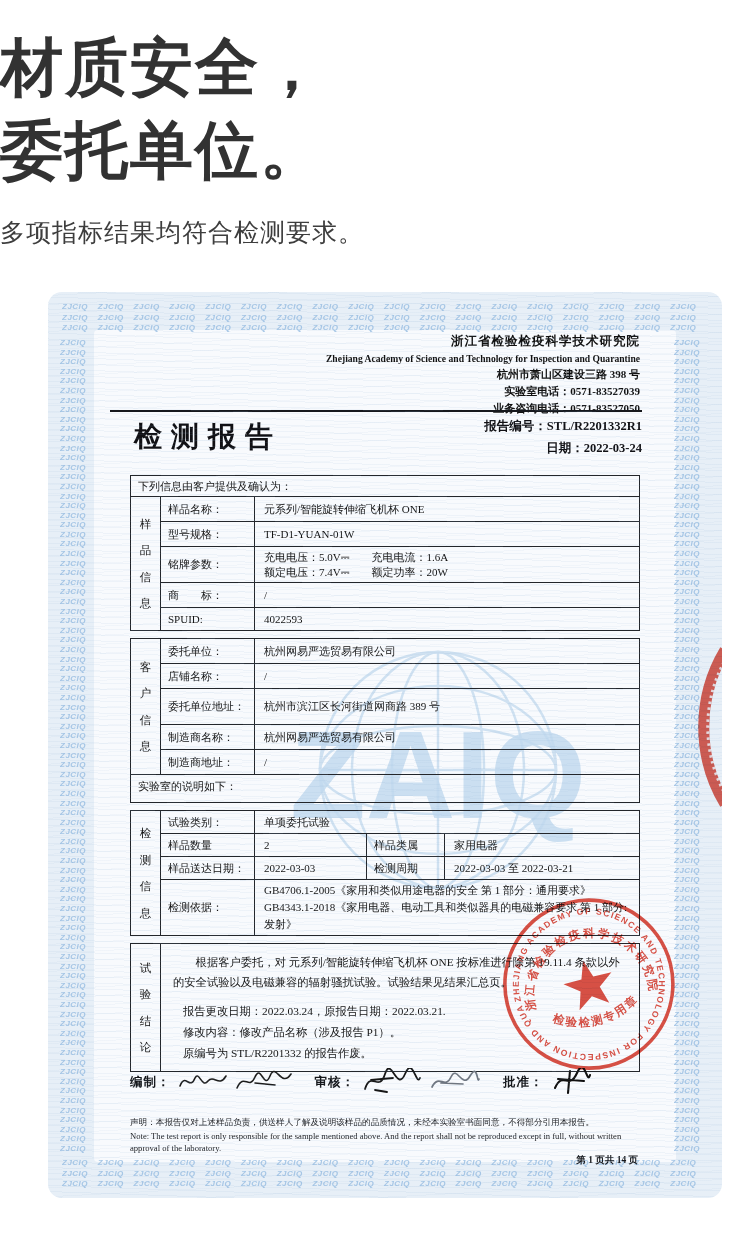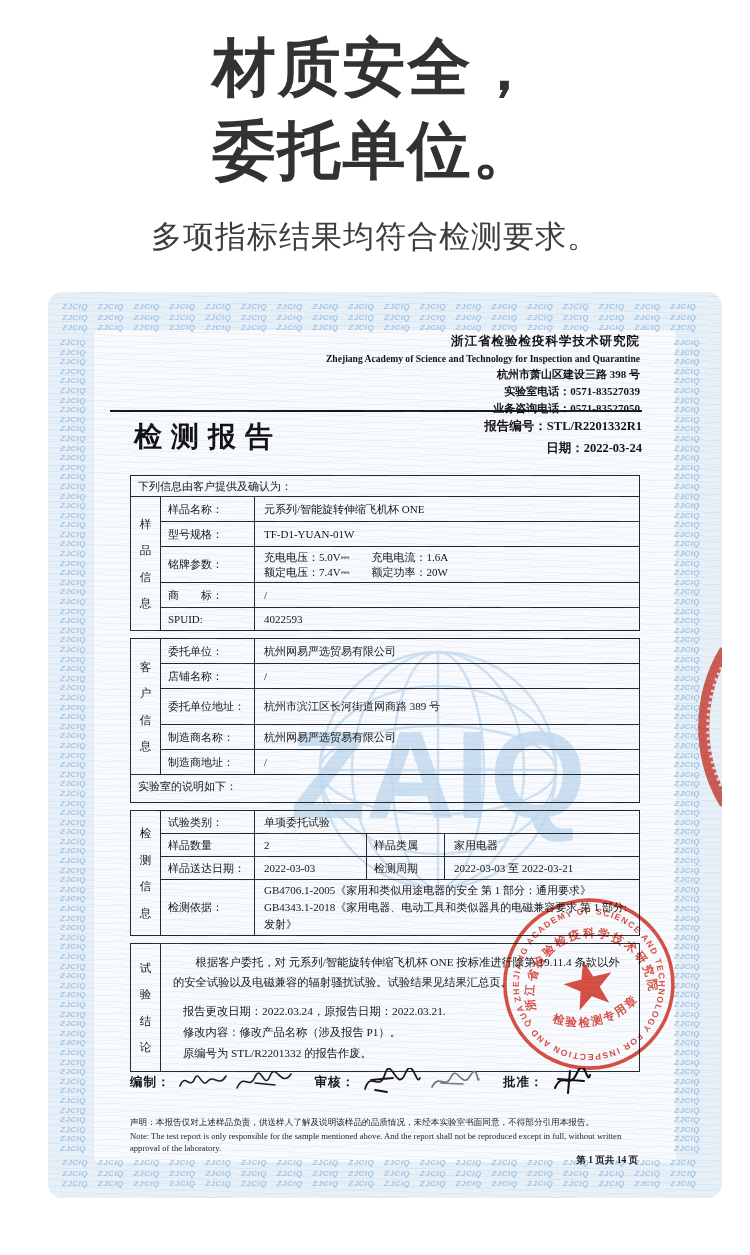--- a/index.html
+++ b/index.html
@@ -6,32 +6,32 @@
   html,body { width:750px; height:1255px; }
   body {
     position: relative;
     background: #ffffff;
     overflow: hidden;
     font-family: "Liberation Sans", "DejaVu Sans", sans-serif;
     color: #222;
   }
 
   
-  .hero { position:absolute; left:0; top:0; width:750px; text-align:center; }
+  .hero { position:absolute; left:0; top:0; width:750px; text-align:left; }
   .hero-title {
     margin-top: 26px;
     font-size: 63px;
     line-height: 1.32;
     font-weight: 900;
     color: #323232;
     letter-spacing: 2px;
   }
   .hero-sub {
     margin-top: 24px;
-    font-size: 31px;
+    font-size: 25px;
     color: #3d3d3d;
     letter-spacing: 1px;
     font-weight: 500;
   }
 
   
   .cert {
     position: absolute;
     left: 48px; top: 292px;
     width: 674px; height: 906px;

